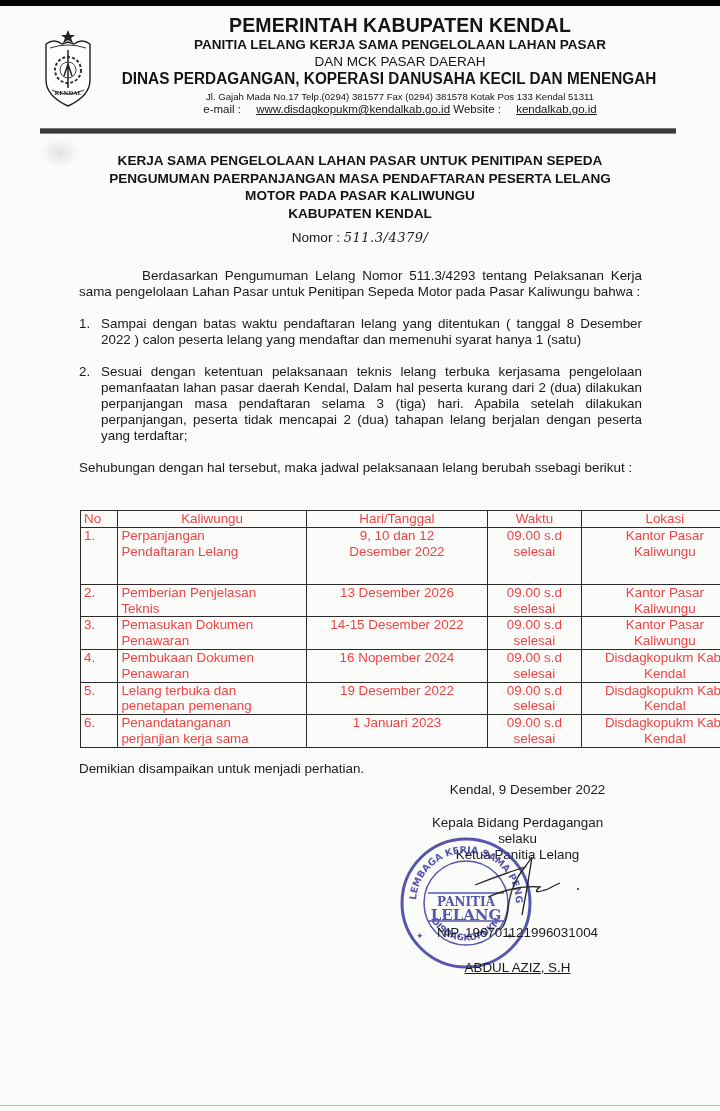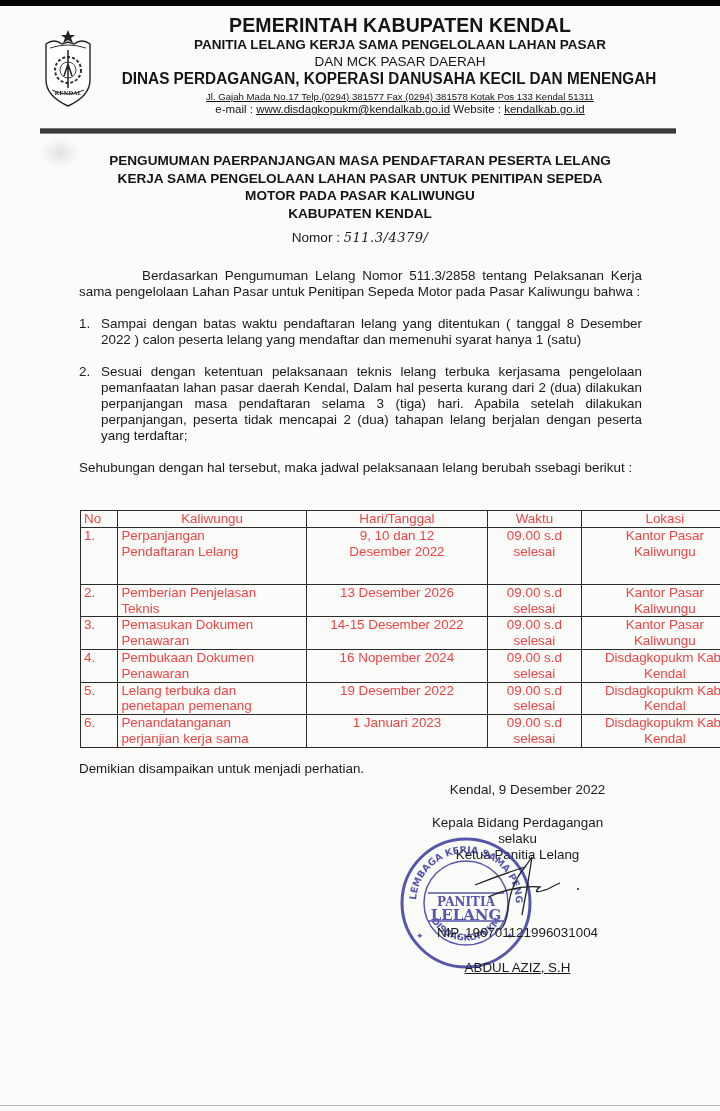--- a/index.html
+++ b/index.html
@@ -9,23 +9,23 @@
       font-family: "Liberation Sans", sans-serif;
     }
     .topbar { position: absolute; left: 0; top: 0; width: 720px; height: 6px; background: #050505; }
     .logo { position: absolute; left: 40px; top: 28px; width: 56px; height: 80px; }
     .hdr { position: absolute; left: 110px; width: 580px; text-align: center; color: #151515; }
     .h1 { top: 14px; font-size: 19.5px; font-weight: bold; letter-spacing: 0.1px; }
     .h2 { top: 37px; font-size: 13.5px; font-weight: bold; }
     .h3 { top: 54px; font-size: 13.5px; font-weight: normal; }
     .h4 { top: 70px; left: 120px; width: 560px; font-size: 15.8px; font-weight: bold; transform: scaleX(0.97); transform-origin: left; }
     .h4 { left: 98px; width: 600px; }
-    .h5 { top: 91px; font-size: 9.6px; text-decoration: underline; }
+    .h5 { top: 91px; font-size: 9.6px; }
     .h6 { top: 103px; font-size: 11.5px; }
-    .h6 u { text-decoration: underline; }
+    .h6 u { text-decoration: underline; margin-left: 12px; }
     .divider { position: absolute; left: 40px; top: 128px; width: 636px; height: 6px; background: #3a3a3a; border-top: 1px solid #777; border-bottom: 1px solid #888; box-sizing: border-box; }
     .title { position: absolute; left: 60px; width: 600px; text-align: center; font-weight: bold; font-size: 13.6px; line-height: 17.5px; top: 152px; color: #151515; }
     .nomor { position: absolute; left: 60px; width: 600px; text-align: center; top: 230px; font-size: 13.6px; }
     .nomor .hand { font-family: "DejaVu Serif", serif; font-style: italic; font-size: 13px; letter-spacing: 0.5px; }
     .body { position: absolute; left: 79px; width: 563px; font-size: 13.4px; line-height: 16px; text-align: justify; color: #1a1a1a; }
     .p1 { top: 268px; }
     .p1 .indent { display: inline-block; width: 63px; }
     .list { position: absolute; left: 79px; width: 563px; font-size: 13.4px; line-height: 16px; margin: 0; padding: 0; list-style: none; }
     .list li { position: relative; padding-left: 22px; text-align: justify; }
     .list li .num { position: absolute; left: 0; top: 0; }
@@ -77,31 +77,31 @@
 <div class="hdr h4">DINAS PERDAGANGAN, KOPERASI DANUSAHA KECIL DAN MENENGAH</div>
 <div class="hdr h5">Jl. Gajah Mada No.17 Telp.(0294) 381577 Fax (0294) 381578 Kotak Pos 133 Kendal 51311</div>
 <div class="hdr h6">
   <span>e-mail : </span><u>www.disdagkopukm@kendalkab.go.id</u><span> Website : </span><u>kendalkab.go.id</u>
 </div>
 
 <div class="divider"></div>
 <div class="smudge"></div>
 
 <div class="title">
+  <div>KERJA SAMA PENGELOLAAN LAHAN PASAR UNTUK PENITIPAN SEPEDA</div>
   <div>PENGUMUMAN PAERPANJANGAN MASA PENDAFTARAN PESERTA LELANG</div>
-  <div>KERJA SAMA PENGELOLAAN LAHAN PASAR UNTUK PENITIPAN SEPEDA</div>
   <div>MOTOR PADA PASAR KALIWUNGU</div>
   <div>KABUPATEN KENDAL</div>
 </div>
 
 <div class="nomor">
   <span>Nomor : </span><span class="hand">511.3/4379/</span>
 </div>
 
-<div class="body p1"><span class="indent"></span><span>Berdasarkan Pengumuman Lelang Nomor 511.3/2858 tentang Pelaksanan Kerja sama pengelolaan Lahan Pasar untuk Penitipan Sepeda Motor pada Pasar Kaliwungu bahwa :</span></div>
+<div class="body p1"><span class="indent"></span><span>Berdasarkan Pengumuman Lelang Nomor 511.3/4293 tentang Pelaksanan Kerja sama pengelolaan Lahan Pasar untuk Penitipan Sepeda Motor pada Pasar Kaliwungu bahwa :</span></div>
 
 <ul class="list l1">
   <li><span class="num">1.</span><span>Sampai dengan batas waktu pendaftaran lelang yang ditentukan ( tanggal 8 Desember 2022 ) calon peserta lelang yang mendaftar dan memenuhi syarat hanya 1 (satu)</span></li>
 </ul>
 <ul class="list l2">
   <li><span class="num">2.</span><span>Sesuai dengan ketentuan pelaksanaan teknis lelang terbuka kerjasama pengelolaan pemanfaatan lahan pasar daerah Kendal, Dalam hal peserta kurang dari 2 (dua) dilakukan perpanjangan masa pendaftaran selama 3 (tiga) hari. Apabila setelah dilakukan perpanjangan, peserta tidak mencapai 2 (dua) tahapan lelang berjalan dengan peserta yang terdaftar;</span></li>
 </ul>
 
 <div class="body p2">Sehubungan dengan hal tersebut, maka jadwal pelaksanaan lelang berubah ssebagi berikut :</div>
 

